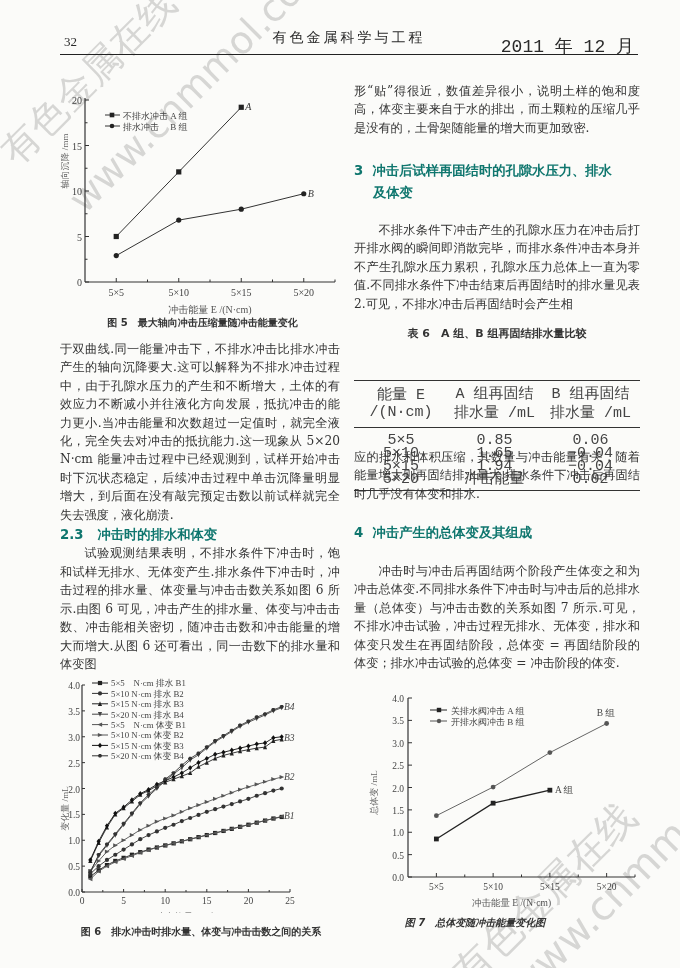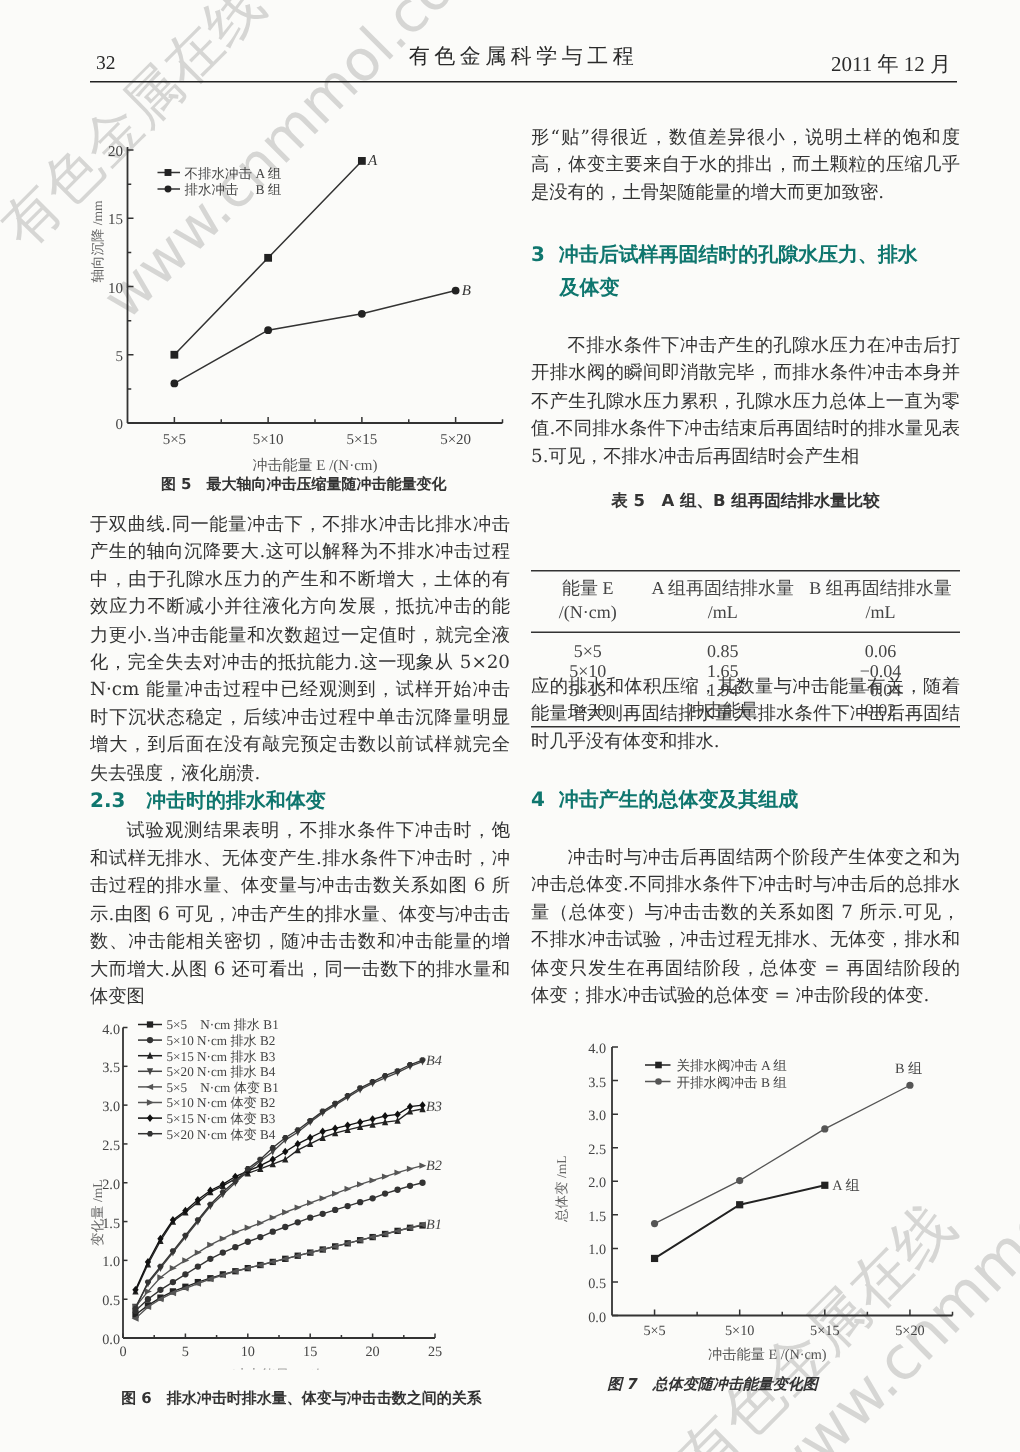--- a/index.html
+++ b/index.html
@@ -2,27 +2,27 @@
 <html><head>
 <meta charset="utf-8">
 <style>
   html, body { margin:0; padding:0; }
   body { width:680px; height:968px; background:#fbfbf9; position:relative; overflow:hidden;
          font-family:"DejaVu Serif", serif; color:#2a2a2a; }
   .abs { position:absolute; }
   .header { position:absolute; left:60px; top:28px; width:578px; height:26px; border-bottom:1.6px solid #222; }
   .hdr-page { position:absolute; left:4px; top:6px; font-size:13px; font-family:"Liberation Serif", serif;text-align:right; }
   .hdr-journal { position:absolute; left:0; width:100%; top:1px; text-align:center; font-size:14px; letter-spacing:3px; font-family:"DejaVu Serif", serif; }
-  .hdr-date { position:absolute; right:4px; top:6px; font-size:14px; font-family:Liberation Serif, serif;text-align:center; }
+  .hdr-date { position:absolute; right:4px; top:6px; font-size:18px; font-family:Liberation Mono, monospace;text-align:center; }
   .para { font-size:12.2px; line-height:18.4px; text-align:justify; color:#333; }
   .para p { margin:0; }
   .indent { text-indent:2em; }
   .sec-h { font-family:"DejaVu Sans", sans-serif; font-weight:bold; font-size:13.3px; color:#0f766e; }
   .caption { font-family:"DejaVu Sans", sans-serif; font-weight:bold; font-size:10px; color:#333; }
-  table.t2 { border-collapse:collapse; font-size:12px; color:#444; font-family:Liberation Serif, serif;margin-top:39px; }
+  table.t2 { border-collapse:collapse; font-size:15px; color:#444; font-family:Liberation Mono, monospace;margin-top:39px; }
   table.t2 th { font-weight:normal; padding:3px 4px 5px; border-top:1.6px solid #333; border-bottom:1px solid #333; }
   table.t2 td { text-align:center; padding:0 4px; line-height:13px; }
   table.t2 tr.first td { padding-top:6px; }
   table.t2 tr.last td { padding-bottom:4px; border-bottom:1.6px solid #333; }
   svg text { font-family:"Liberation Serif", serif; }
   .wm { position:absolute; color:rgba(120,120,120,0.28); font-family:"DejaVu Sans", sans-serif; transform:rotate(-45deg); transform-origin:left top; white-space:nowrap; pointer-events:none; }
 </style>
 </head>
 <body>
 
@@ -375,25 +375,25 @@
 <div class="abs para" style="left:354px; top:82px; width:286px;">
   <p>形“贴”得很近，数值差异很小，说明土样的饱和度高，体变主要来自于水的排出，而土颗粒的压缩几乎是没有的，土骨架随能量的增大而更加致密.</p>
 </div>
 
 <div class="abs sec-h" style="left:354px; top:160px; width:286px; line-height:22px;">
   <div><span>3</span>&nbsp;&nbsp;<span>冲击后试样再固结时的孔隙水压力、排水</span></div>
   <div style="padding-left:19px;">及体变</div>
 </div>
 
 <div class="abs para" style="left:354px; top:221px; width:286px;">
-  <p class="indent">不排水条件下冲击产生的孔隙水压力在冲击后打开排水阀的瞬间即消散完毕，而排水条件冲击本身并不产生孔隙水压力累积，孔隙水压力总体上一直为零值.不同排水条件下冲击结束后再固结时的排水量见表 5.可见，不排水冲击后再固结时会产生相</p>
+  <p class="indent">不排水条件下冲击产生的孔隙水压力在冲击后打开排水阀的瞬间即消散完毕，而排水条件冲击本身并不产生孔隙水压力累积，孔隙水压力总体上一直为零值.不同排水条件下冲击结束后再固结时的排水量见表 2.可见，不排水冲击后再固结时会产生相</p>
 </div>
 
 <div class="abs" style="left:354px; top:326px; width:286px;">
-  <div class="caption" style="text-align:center; font-size:11px; margin-bottom:6px;">表 5　A 组、B 组再固结排水量比较</div>
+  <div class="caption" style="text-align:center; font-size:11px; margin-bottom:6px;">表 6　A 组、B 组再固结排水量比较</div>
   <table class="t2" style="width:286px;">
     <thead>
         <tr>
       <th>能量 E /(N·cm)</th>
       <th>A 组再固结排水量 /mL</th>
       <th>B 组再固结排水量 /mL</th>
     </tr>
       </thead>
     <tbody>
       <tr class="first">

